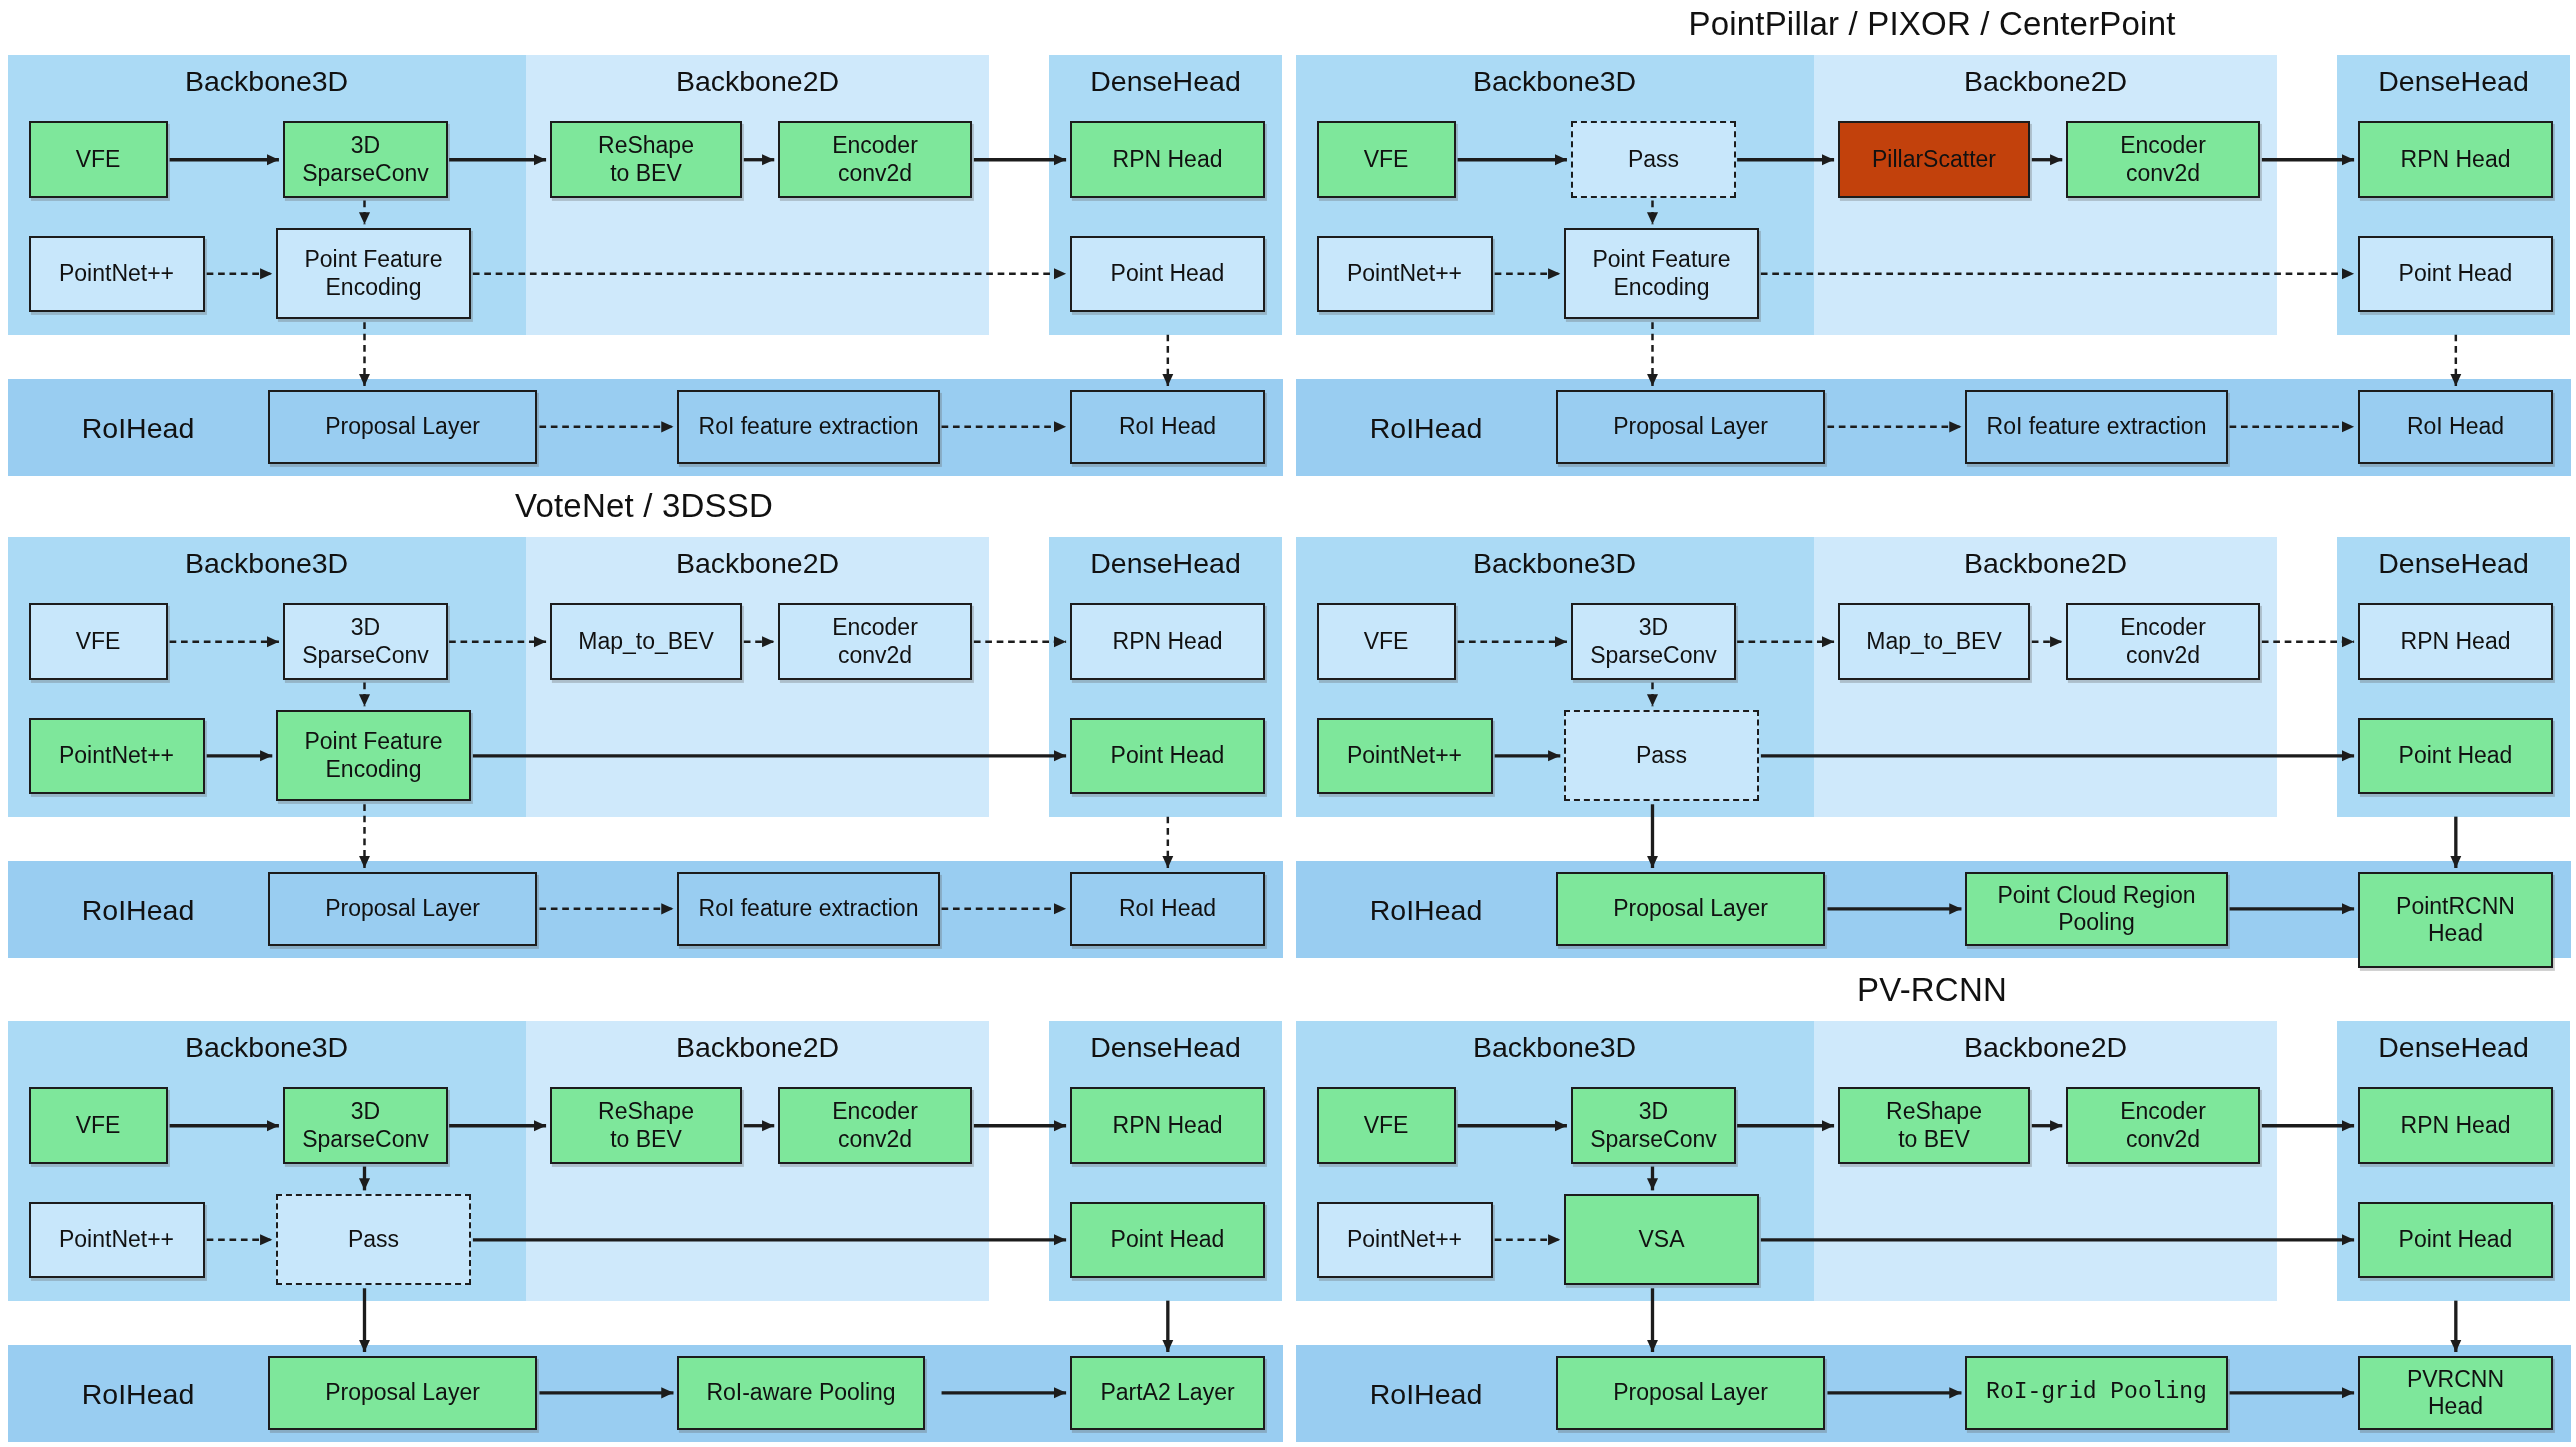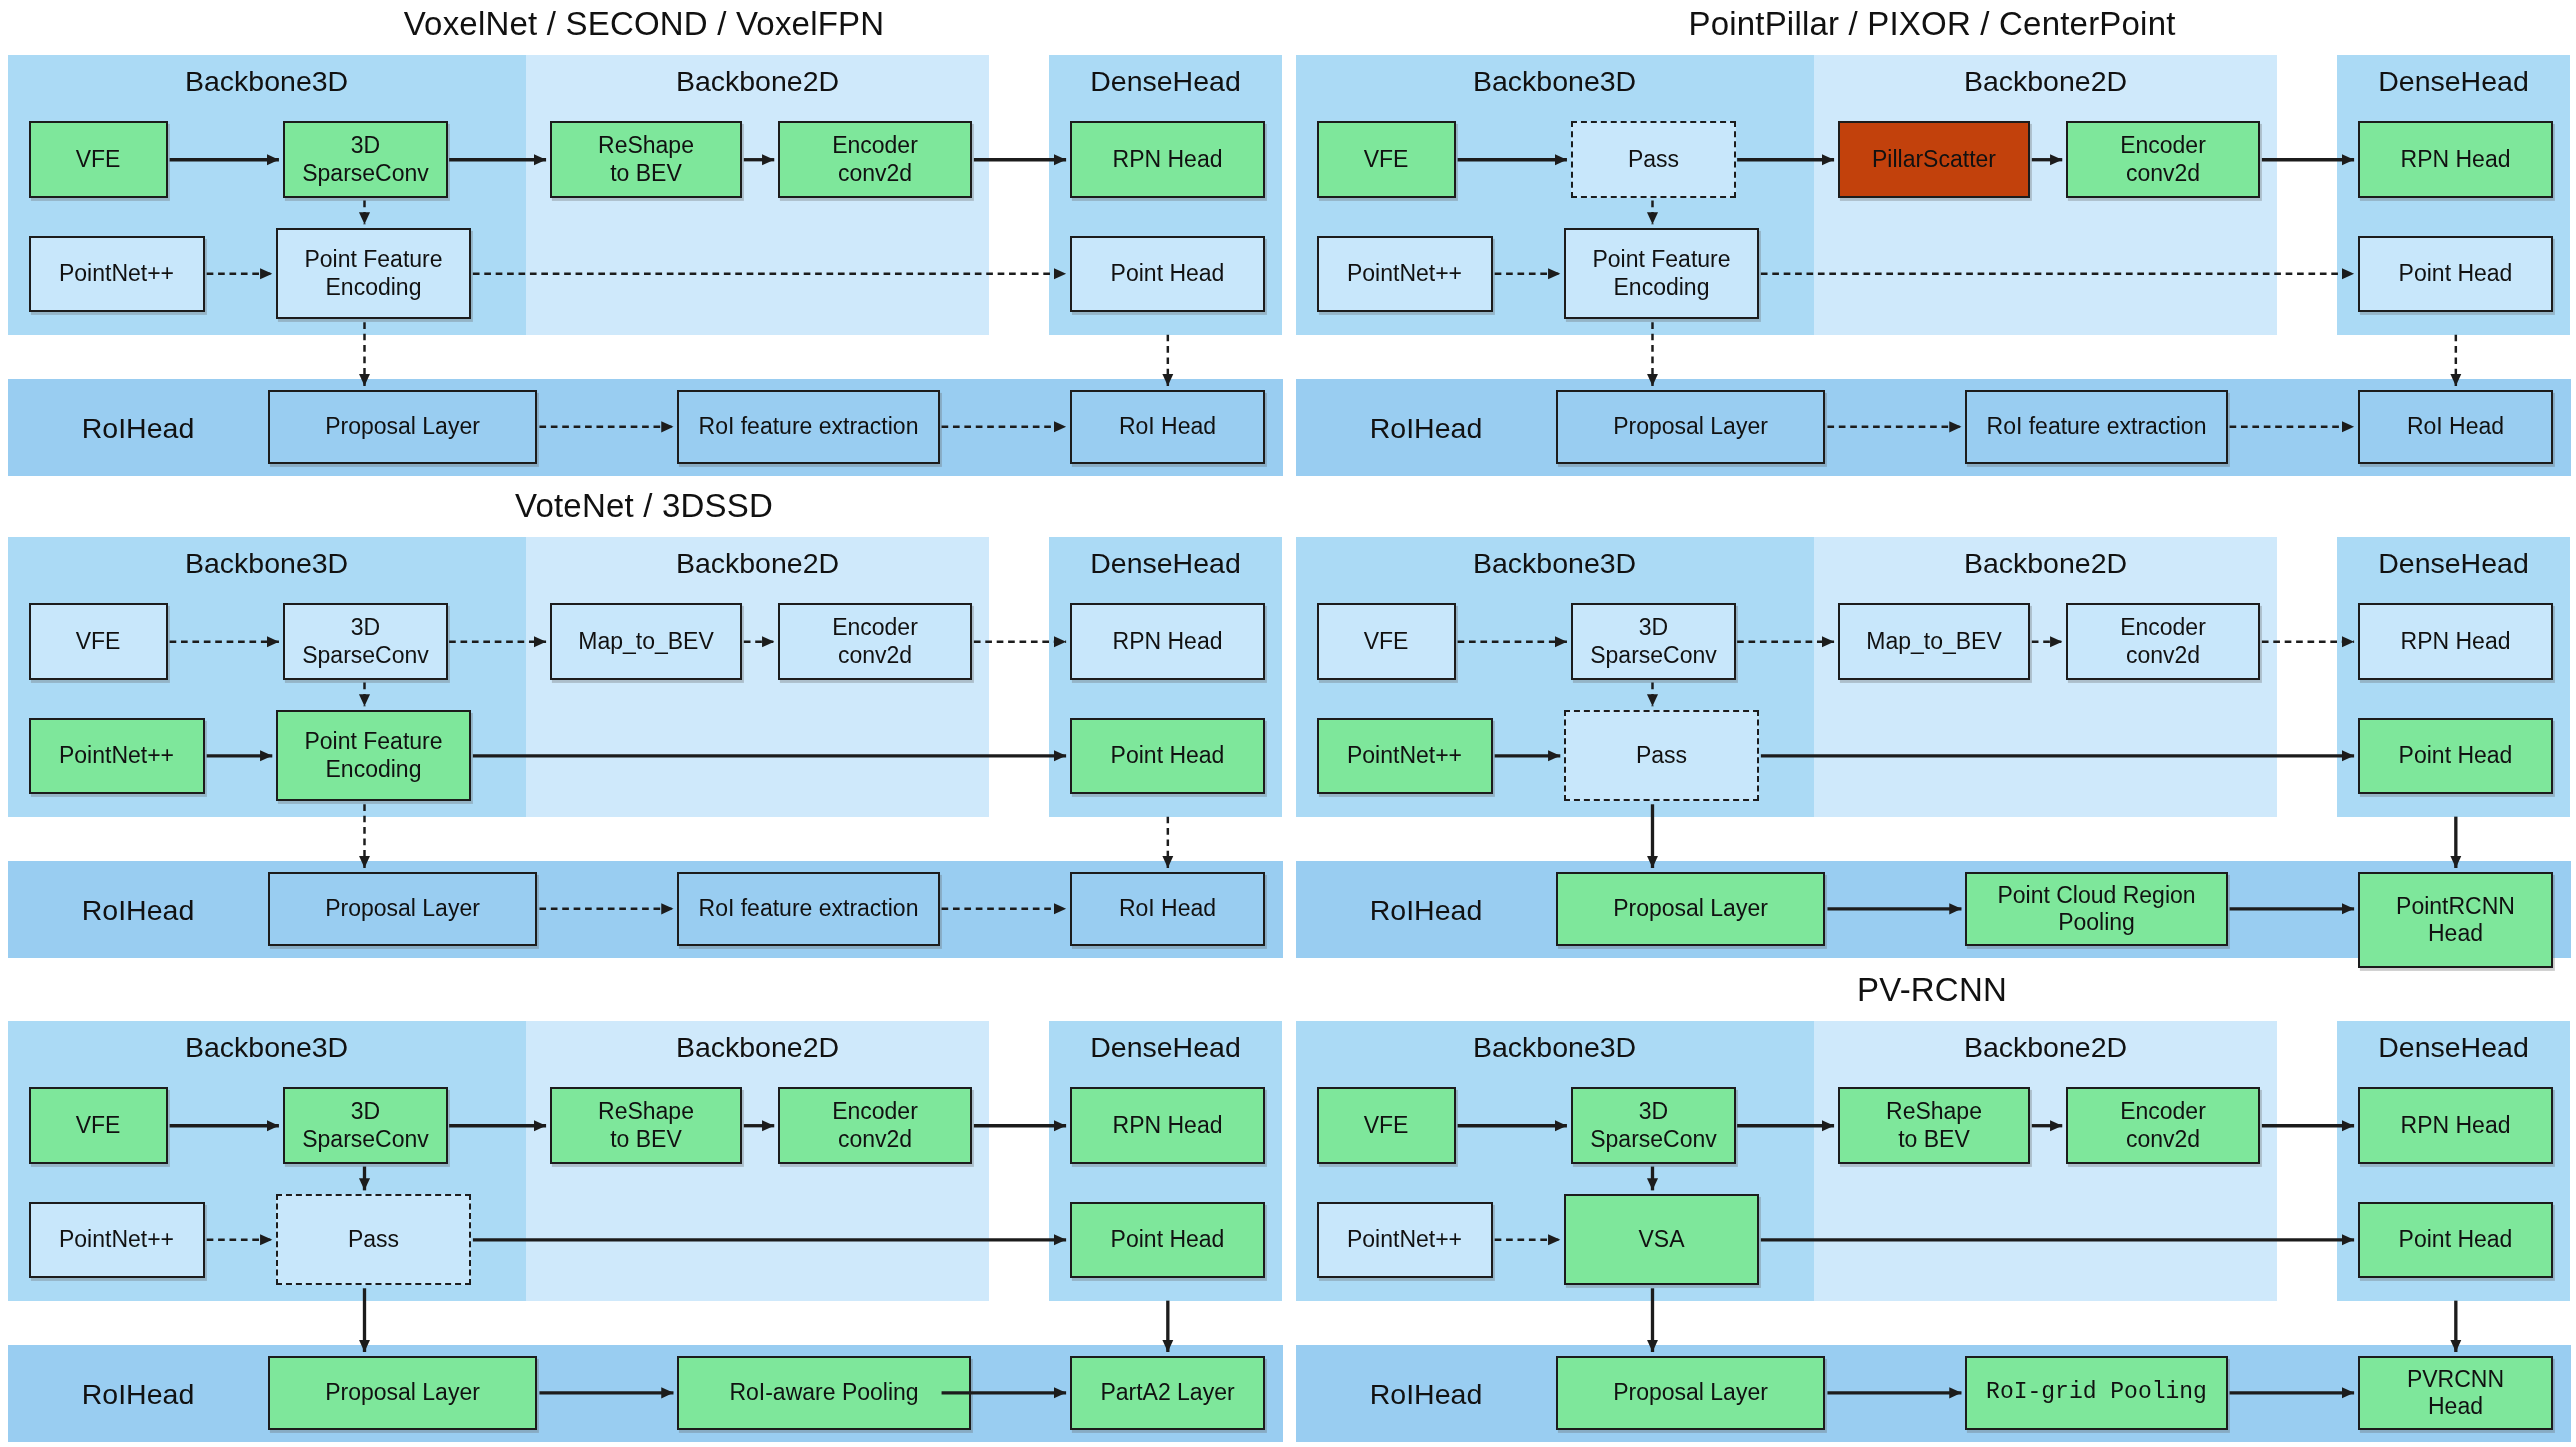--- a/index.html
+++ b/index.html
@@ -13,21 +13,20 @@
   .roihead-label{position:absolute;left:28.5px;top:411px;width:219px;height:34px;display:flex;align-items:center;justify-content:center;font-size:28.5px;}
   .box{position:absolute;box-sizing:border-box;border:2.9px solid #1c1c1c;display:flex;align-items:center;justify-content:center;text-align:center;font-size:23px;line-height:1.18;white-space:pre-line;box-shadow:1.9px 2.9px 0 rgba(100,100,100,0.32);}
   .box.dashedb{border-style:dashed;box-shadow:none;}
   svg.arrows{position:absolute;left:0;top:0;pointer-events:none;}
 </style>
 </head>
 <body>
 
 <div id="diagram">
     <div class="panel" style="left: 0px; top: 0px;">
-      <div class="title">VoxelNet / SECOND / VoxelFPN</div>
       <div class="band" style="left: 7.6px; width: 518px; background: rgb(171, 218, 245);"></div>
       <div class="band" style="left: 526px; width: 463px; background: rgb(207, 233, 251);"></div>
       <div class="band" style="left: 1049px; width: 233px; background: rgb(171, 218, 245);"></div>
       <div class="roi-band" style="background: rgb(153, 205, 241);"></div>
       <div class="section-label" style="left: 7.6px; width: 518px;">Backbone3D</div>
       <div class="section-label" style="left: 526px; width: 463px;">Backbone2D</div>
       <div class="section-label" style="left: 1049px; width: 233px;">DenseHead</div>
       <div class="roihead-label">RoIHead</div>
       <div class="box" style="left: 28.5px; top: 121px; width: 139px; height: 77px; background: rgb(126, 231, 155);">VFE</div>
       <div class="box" style="left: 283px; top: 121px; width: 165px; height: 77px; background: rgb(126, 231, 155);">3D
@@ -205,21 +204,21 @@
 SparseConv</div>
       <div class="box" style="left: 550px; top: 121px; width: 192px; height: 77px; background: rgb(126, 231, 155);">ReShape
 to BEV</div>
       <div class="box" style="left: 778px; top: 121px; width: 194px; height: 77px; background: rgb(126, 231, 155);">Encoder
 conv2d</div>
       <div class="box" style="left: 1070px; top: 121px; width: 195px; height: 77px; background: rgb(126, 231, 155);">RPN Head</div>
       <div class="box" style="left: 28.5px; top: 236px; width: 176px; height: 76px; background: rgb(200, 231, 251);">PointNet++</div>
       <div class="box dashedb" style="left: 276px; top: 228px; width: 195px; height: 91px; background: rgb(200, 231, 251);">Pass</div>
       <div class="box" style="left: 1070px; top: 236px; width: 195px; height: 76px; background: rgb(126, 231, 155);">Point Head</div>
       <div class="box" style="left: 268px; top: 390px; width: 269px; height: 74px; background: rgb(126, 231, 155);">Proposal Layer</div>
-      <div class="box" style="left: 677px; top: 390px; width: 294px; height: 74px; background: rgb(126, 231, 155);">RoI-aware Pooling</div>
+      <div class="box" style="left: 677px; top: 390px; width: 248px; height: 74px; background: rgb(126, 231, 155);">RoI-aware Pooling</div>
       <div class="box" style="left: 1070px; top: 390px; width: 195px; height: 74px; background: rgb(126, 231, 155);">PartA2 Layer</div>
       <svg class="arrows" width="1288" height="482" viewBox="0 0 1354 507">
         <defs>
           <marker id="ah4" viewBox="0 0 12 12" refX="11" refY="6" markerWidth="14" markerHeight="14" markerUnits="userSpaceOnUse" orient="auto">
             <path d="M0,1 L11,6 L0,11 Z" fill="#1c1c1c"></path>
           </marker>
         </defs>
         <line x1="178" y1="168" x2="293" y2="168" stroke="#1c1c1c" stroke-width="3.5" marker-end="url(#ah4)"></line>
         <line x1="472" y1="168" x2="574" y2="168" stroke="#1c1c1c" stroke-width="3.5" marker-end="url(#ah4)"></line>
         <line x1="782" y1="168" x2="814" y2="168" stroke="#1c1c1c" stroke-width="3.5" marker-end="url(#ah4)"></line>

